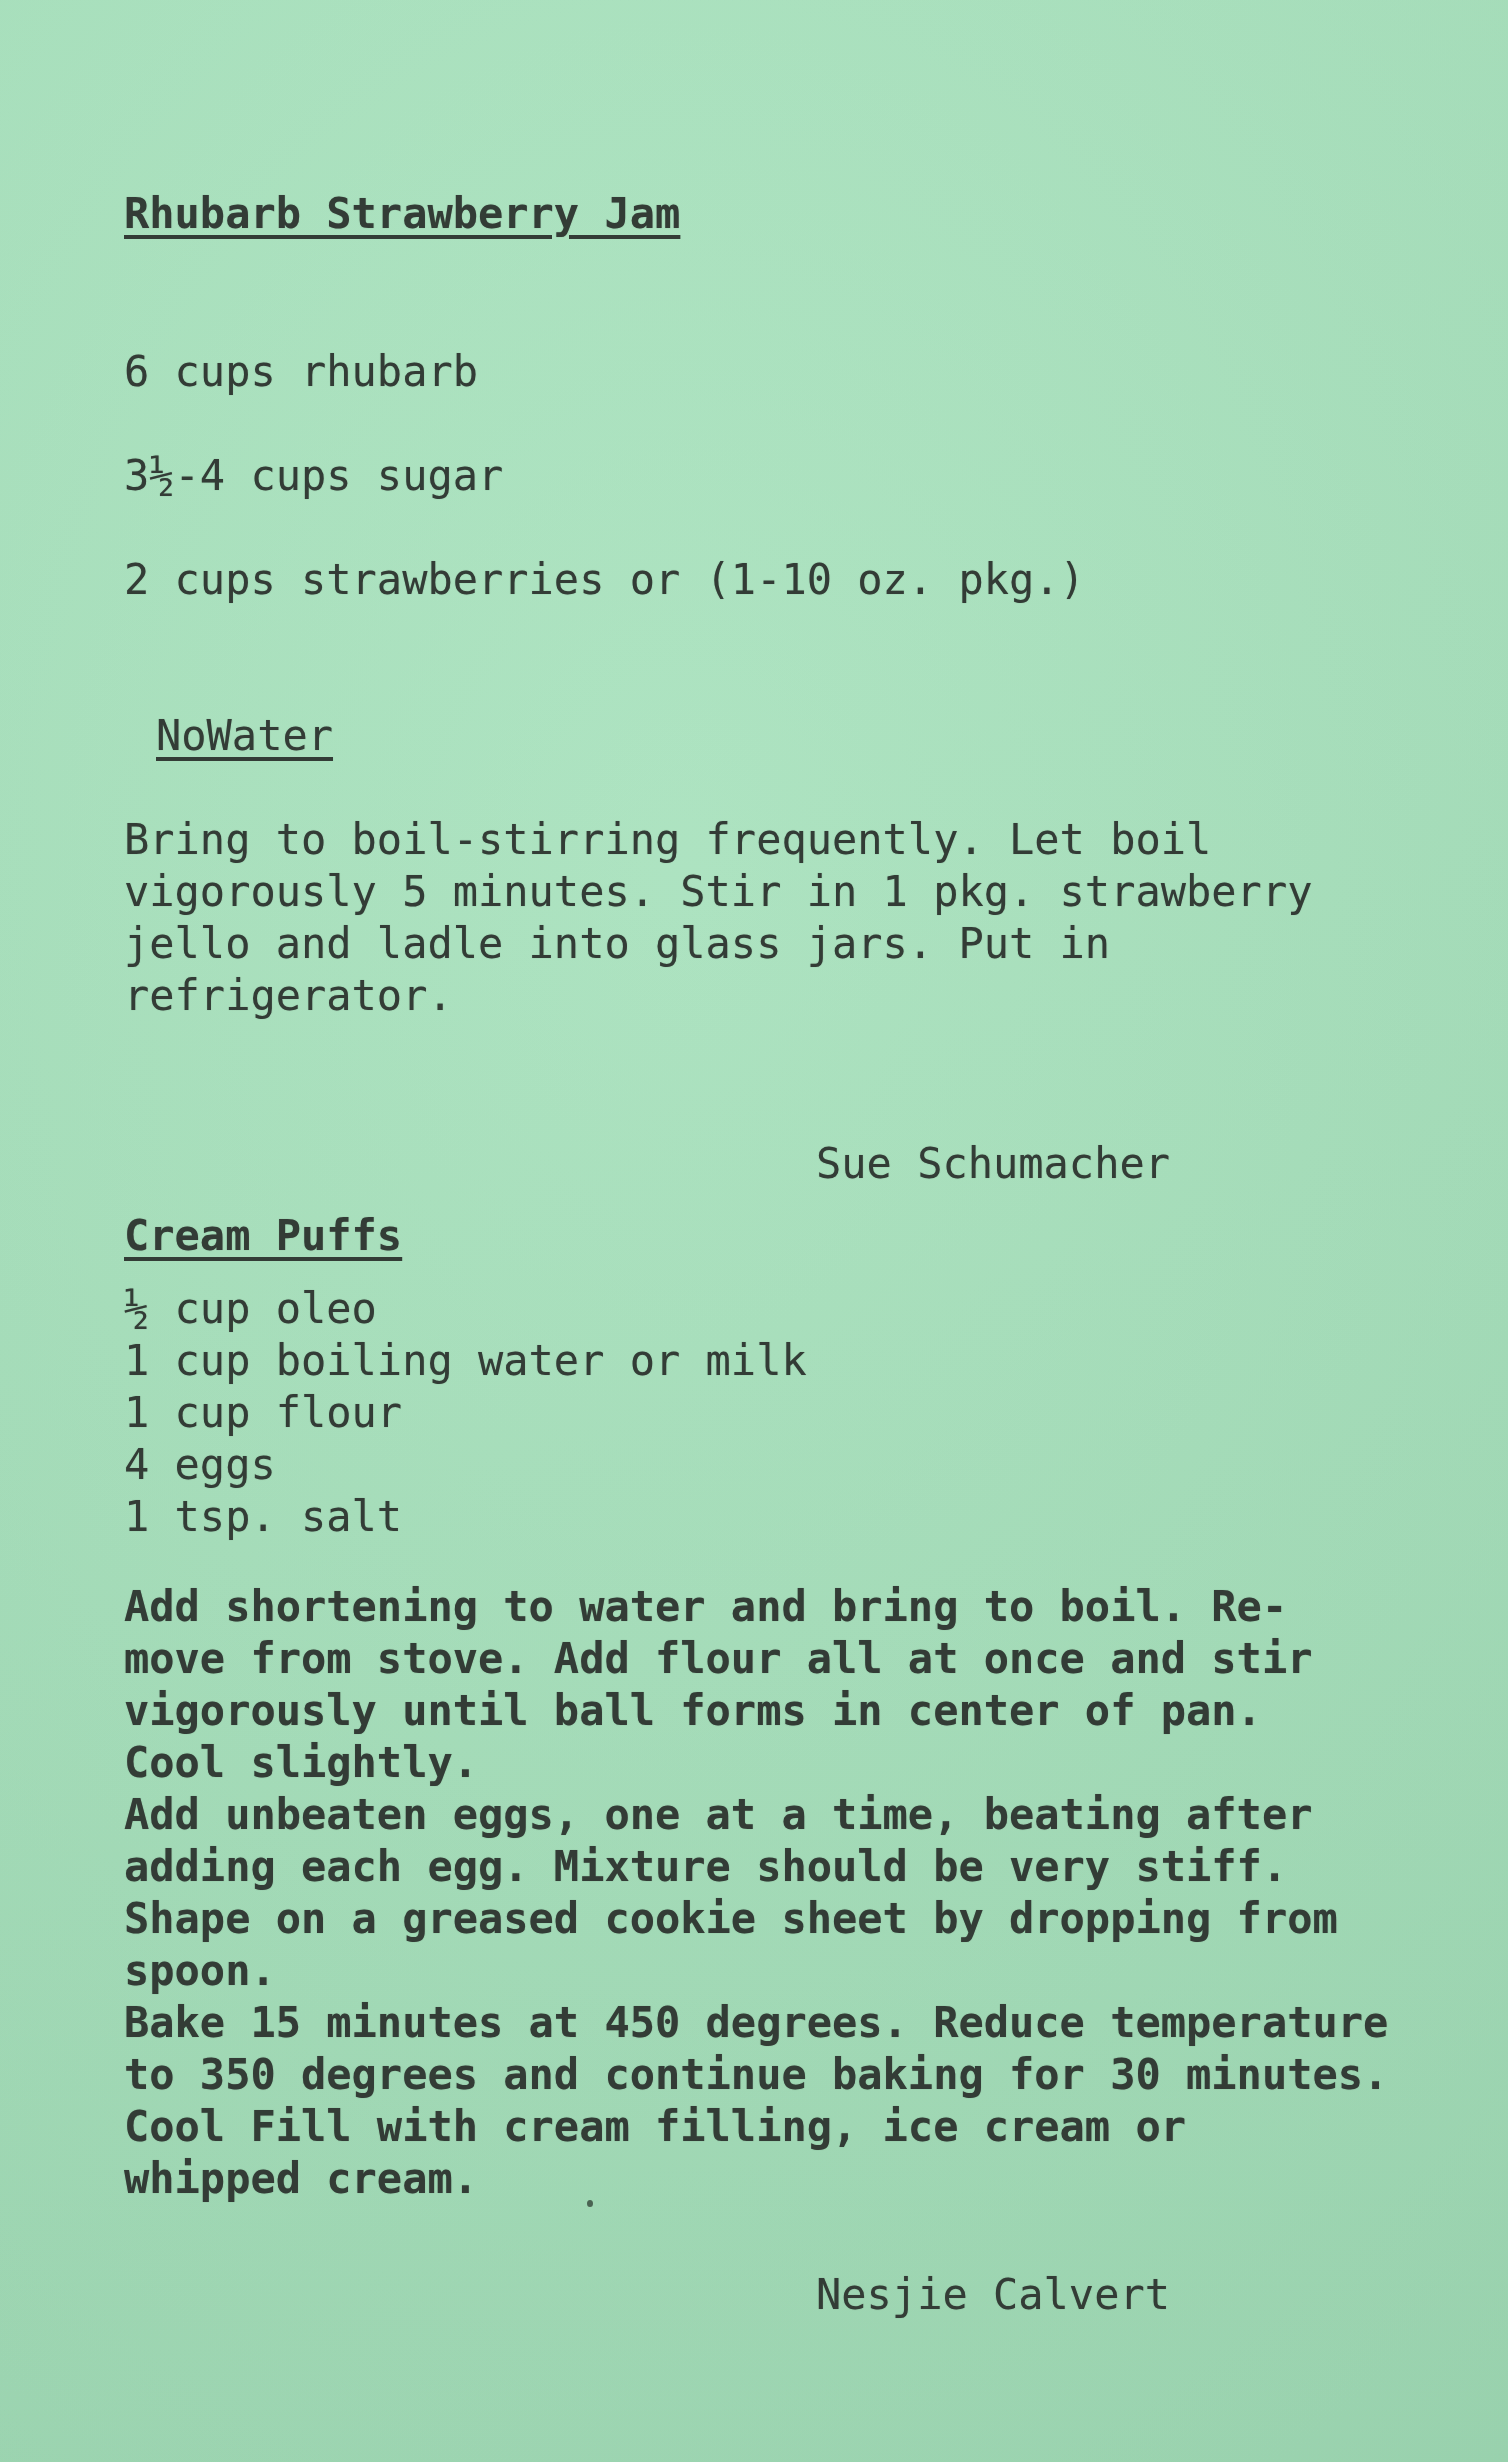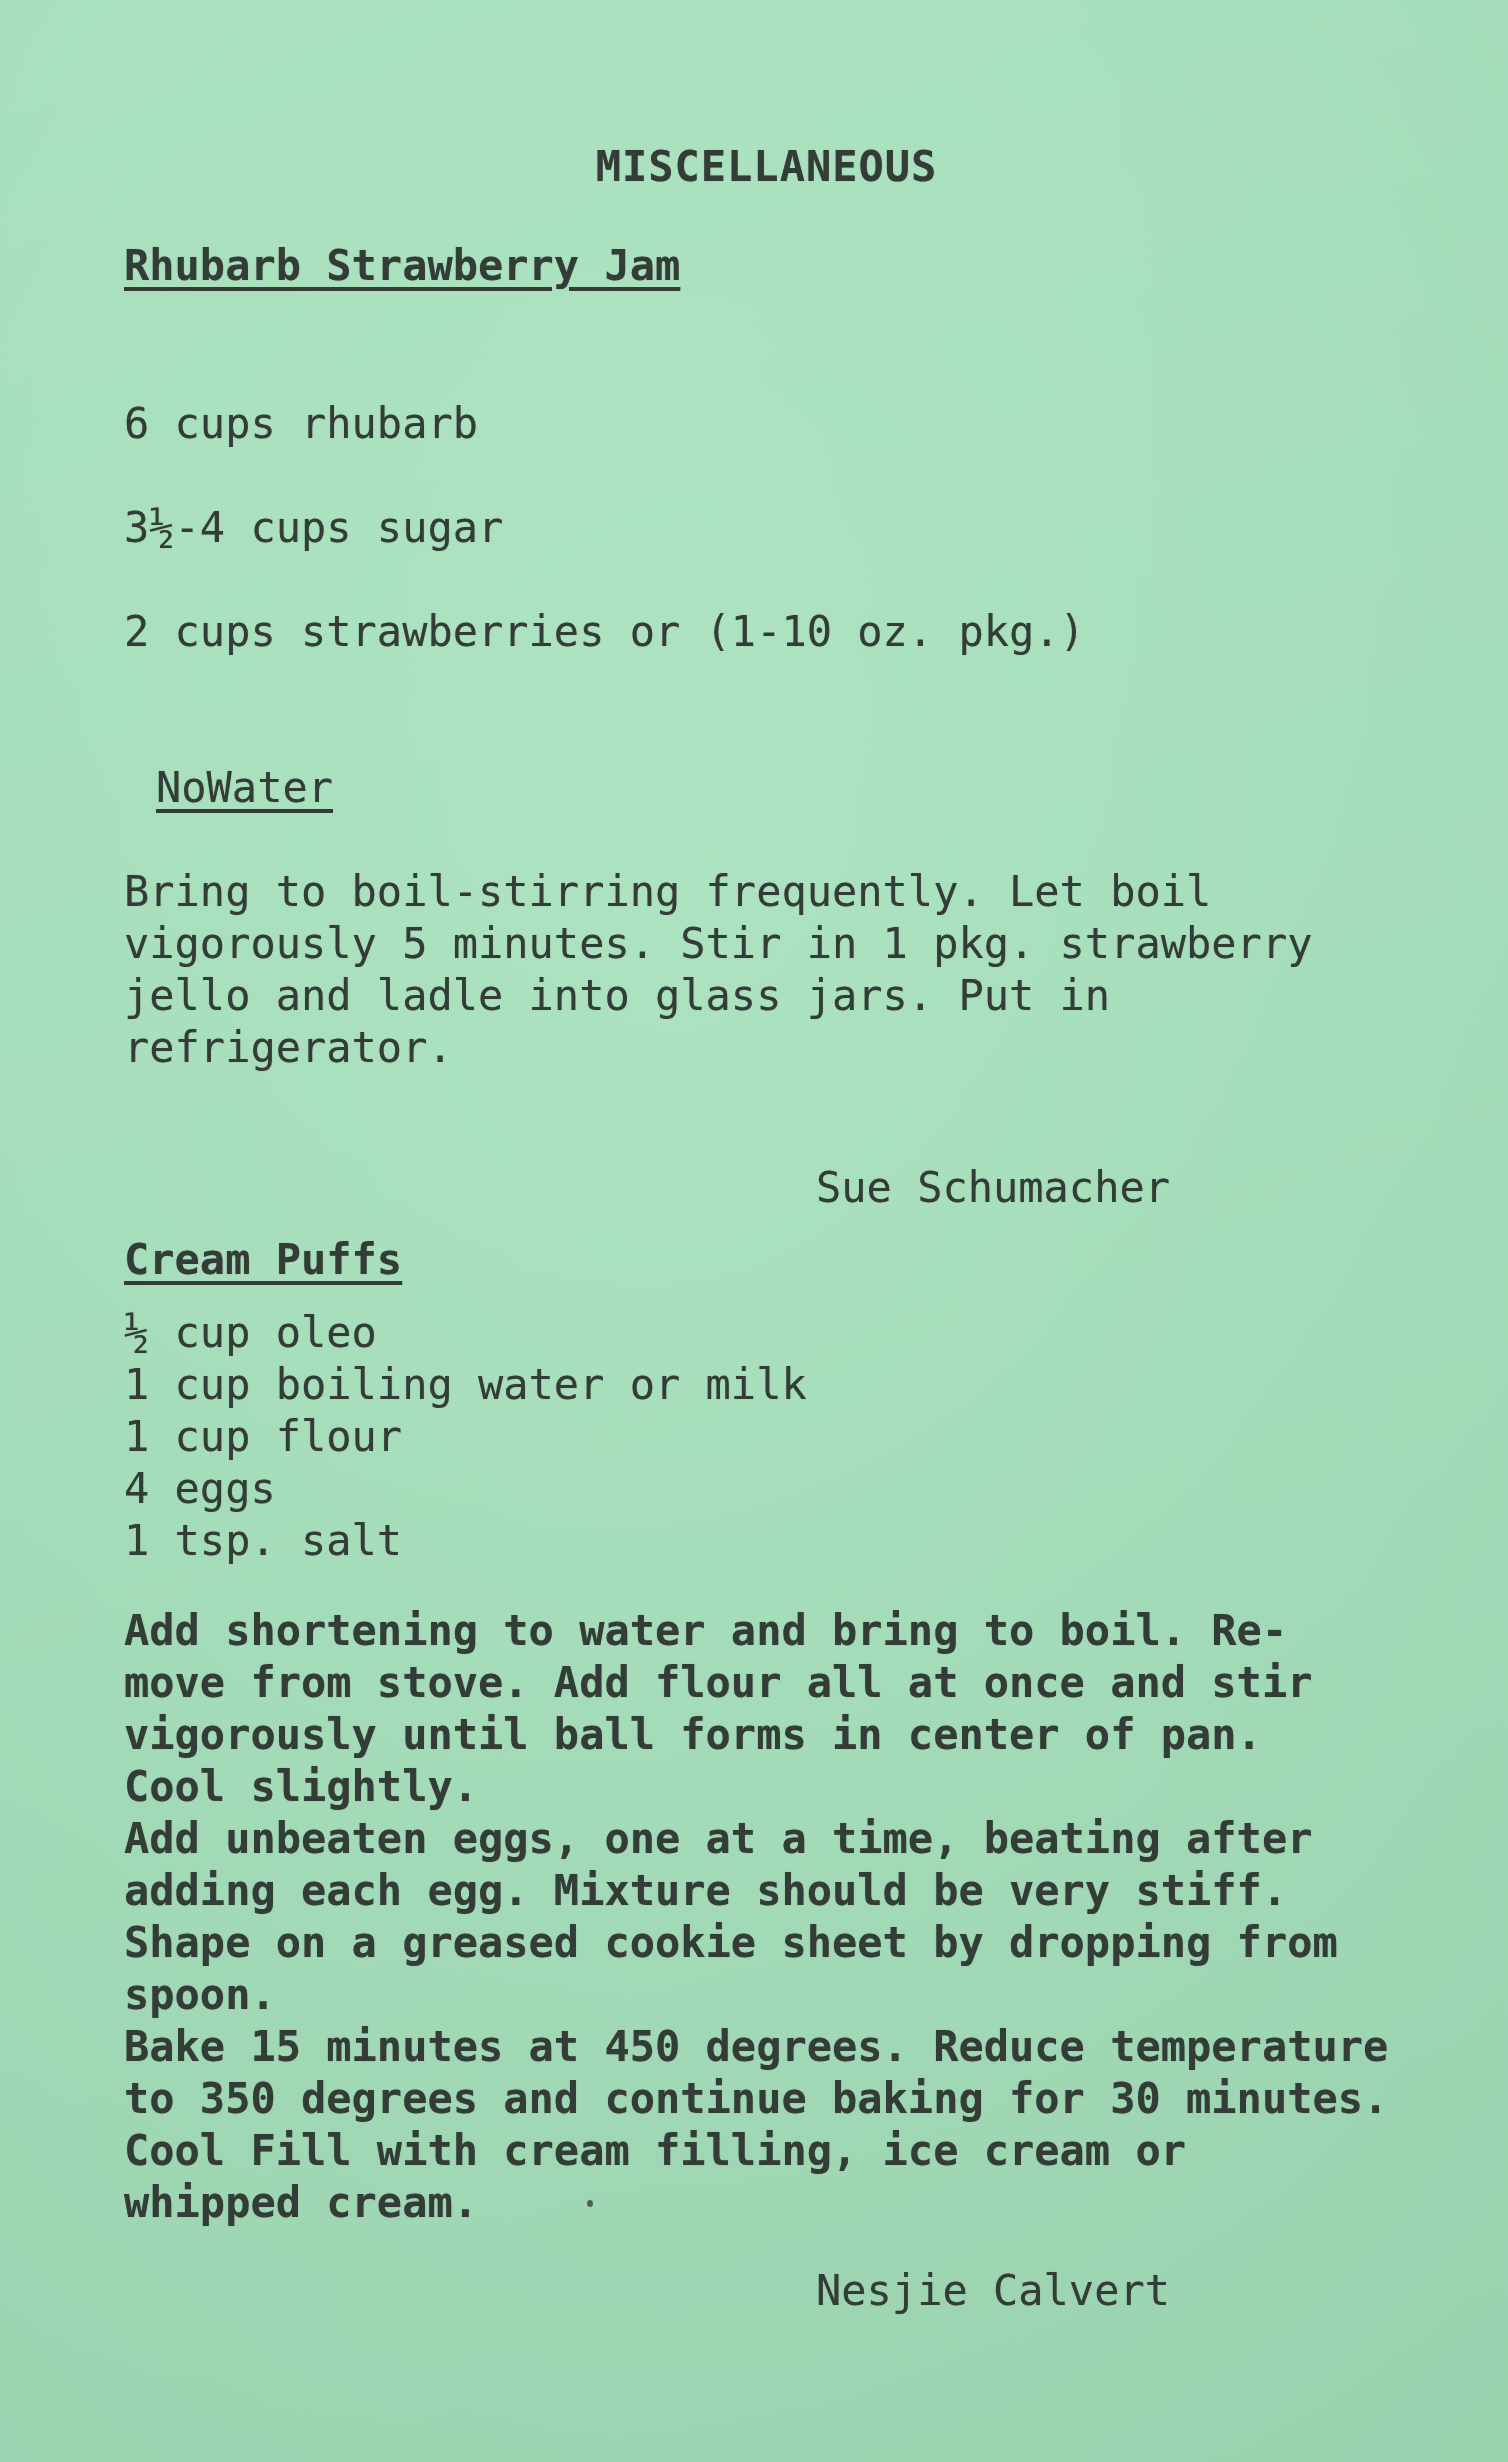--- a/index.html
+++ b/index.html
@@ -47,41 +47,40 @@
   .jam-body        { margin-top: 54px; white-space: pre-line; }
   .ingredient-line { white-space: pre; }
   .note-underlined {
     display: inline-block;
     text-decoration: underline;
     text-decoration-thickness: 3.5px;
     text-underline-offset: 7px;
     margin-left: 32px;
   }
   .instructions    { white-space: pre-line; }
-  .attribution     { margin-top: 36px; padding-left: 692px; white-space: pre; }
+  .attribution     { margin-top: 64px; padding-left: 692px; white-space: pre; }
   .puffs-title-row { margin-top: 20px; }
   .puffs-ingredients { margin-top: 21px; }
   .puffs-instructions { margin-top: 38px; font-weight: bold; }
   .speck {
     position: absolute;
     left: 587px;
     top: 2200px;
     width: 6px;
     height: 7px;
     border-radius: 50%;
     background: rgba(45,60,50,0.75);
   }
 </style>
 </head>
 <body>
 
 <div class="page">
   <div class="content">
 
-    <div class="section-title">MISCELLANEOUS</div>
 
     <div class="jam-title-row">
       <span class="recipe-title">Rhubarb Strawberry Jam</span>
     </div>
 
     <div class="jam-body">
       <div class="ingredient-line">6 cups rhubarb</div>
       <div class="ingredient-line">3½-4 cups sugar</div>
       <div class="ingredient-line">2 cups strawberries or (1-10 oz. pkg.)</div>
       <div>

